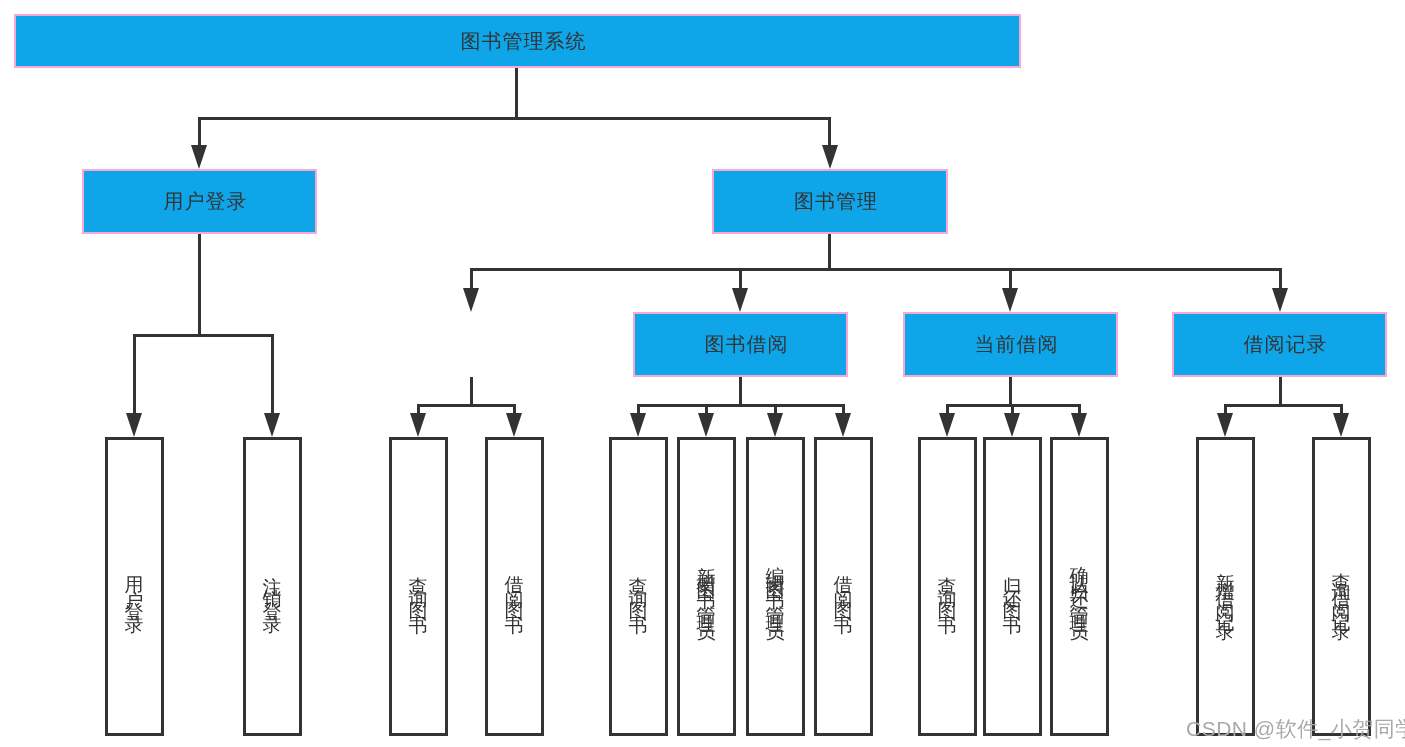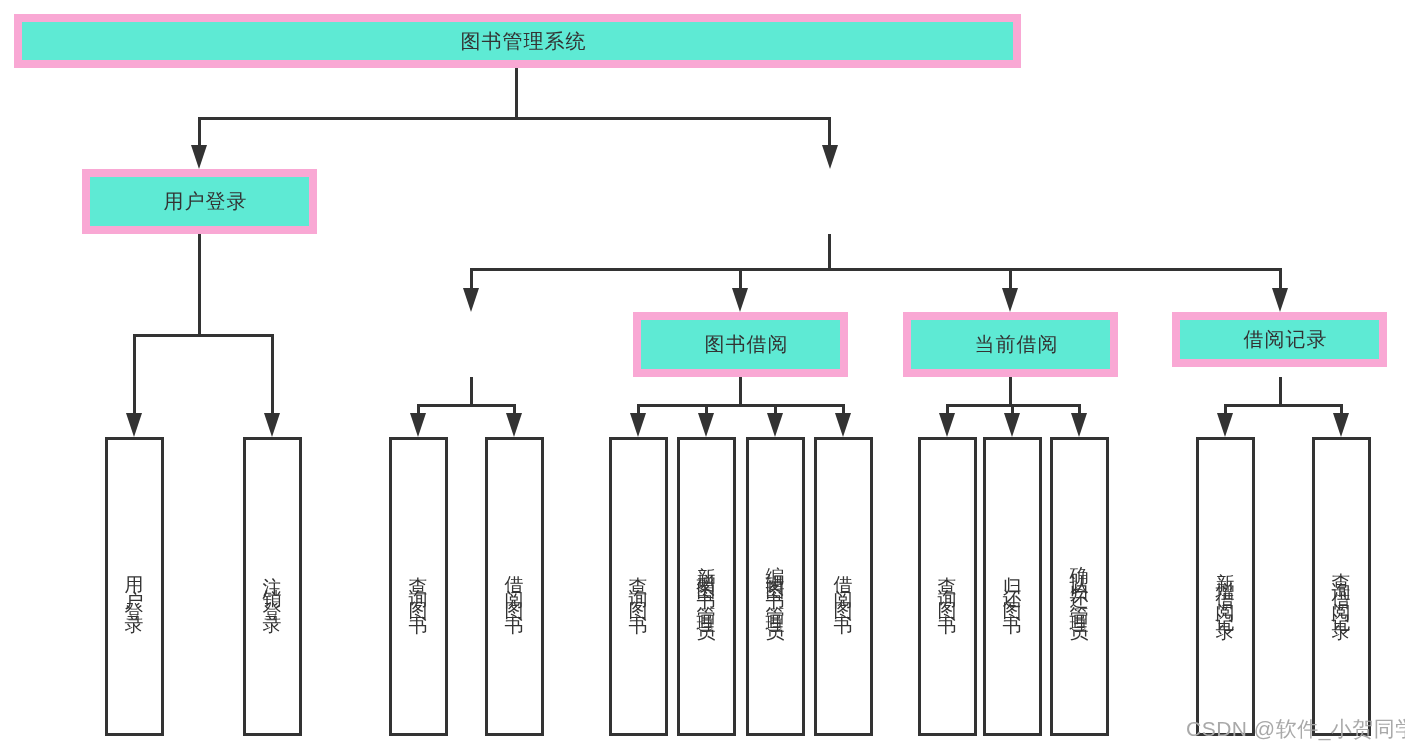--- a/index.html
+++ b/index.html
@@ -1,21 +1,21 @@
 <!DOCTYPE html>
 <html><head>
 <meta charset="utf-8">
 <style>
   html,body{margin:0;padding:0;background:#fff;}
   .canvas{
     position:relative;width:1405px;height:747px;background:#fff;overflow:hidden;
     font-family:"Liberation Sans","DejaVu Sans",sans-serif;color:#333;
   }
   .node{
-    position:absolute;background:#5eead4;border:8px solid #f9a8d4;box-sizing:border-box;
+    position:absolute;background:#0ea5e9;border:2px solid #f9a8d4;box-sizing:border-box;
     display:flex;align-items:center;justify-content:center;
     font-size:20px;color:#333;letter-spacing:1px;padding-left:12px;
   }
   .leaf{
     position:absolute;background:#fff;border:3px solid #333;box-sizing:border-box;
     display:flex;align-items:center;justify-content:center;
     top:437px;width:59px;height:299px;font-size:19px;color:#333;
   }
   .leaf .vtext{
     writing-mode:vertical-rl;text-orientation:mixed;letter-spacing:13px;line-height:1;
@@ -108,24 +108,25 @@
     <div class="hl" style="left:1224px;top:404px;width:118px"></div>
     <div class="vl" style="left:1224px;top:404px;height:10px"></div>
     <div class="arrow" style="left:1217px;top:413px"></div>
     <div class="vl" style="left:1340px;top:404px;height:10px"></div>
     <div class="arrow" style="left:1333px;top:413px"></div>
   </div>
 
   <div class="node" style="left:14px;top:14px;width:1007px;height:54px">图书管理系统</div>
 
   <div class="node" style="left:82px;top:169px;width:235px;height:65px">用户登录</div>
+  <div class="node" style="left:712px;top:169px;width:236px;height:65px">图书管理</div>
 
   <div class="node" style="left:903px;top:312px;width:215px;height:65px">当前借阅</div>
   <div class="node" style="left:633px;top:312px;width:215px;height:65px">图书借阅</div>
-  <div class="node" style="left:1172px;top:312px;width:215px;height:55px">借阅记录</div>
+  <div class="node" style="left:1172px;top:312px;width:215px;height:65px">借阅记录</div>
 
   <div class="leaf" style="left:105px">
     <span class="vtext">用户登录</span>
   </div>
   <div class="leaf" style="left:243px">
     <span class="vtext">注销登录</span>
   </div>
 
   <div class="leaf" style="left:389px">
     <span class="vtext">查询图书</span>

